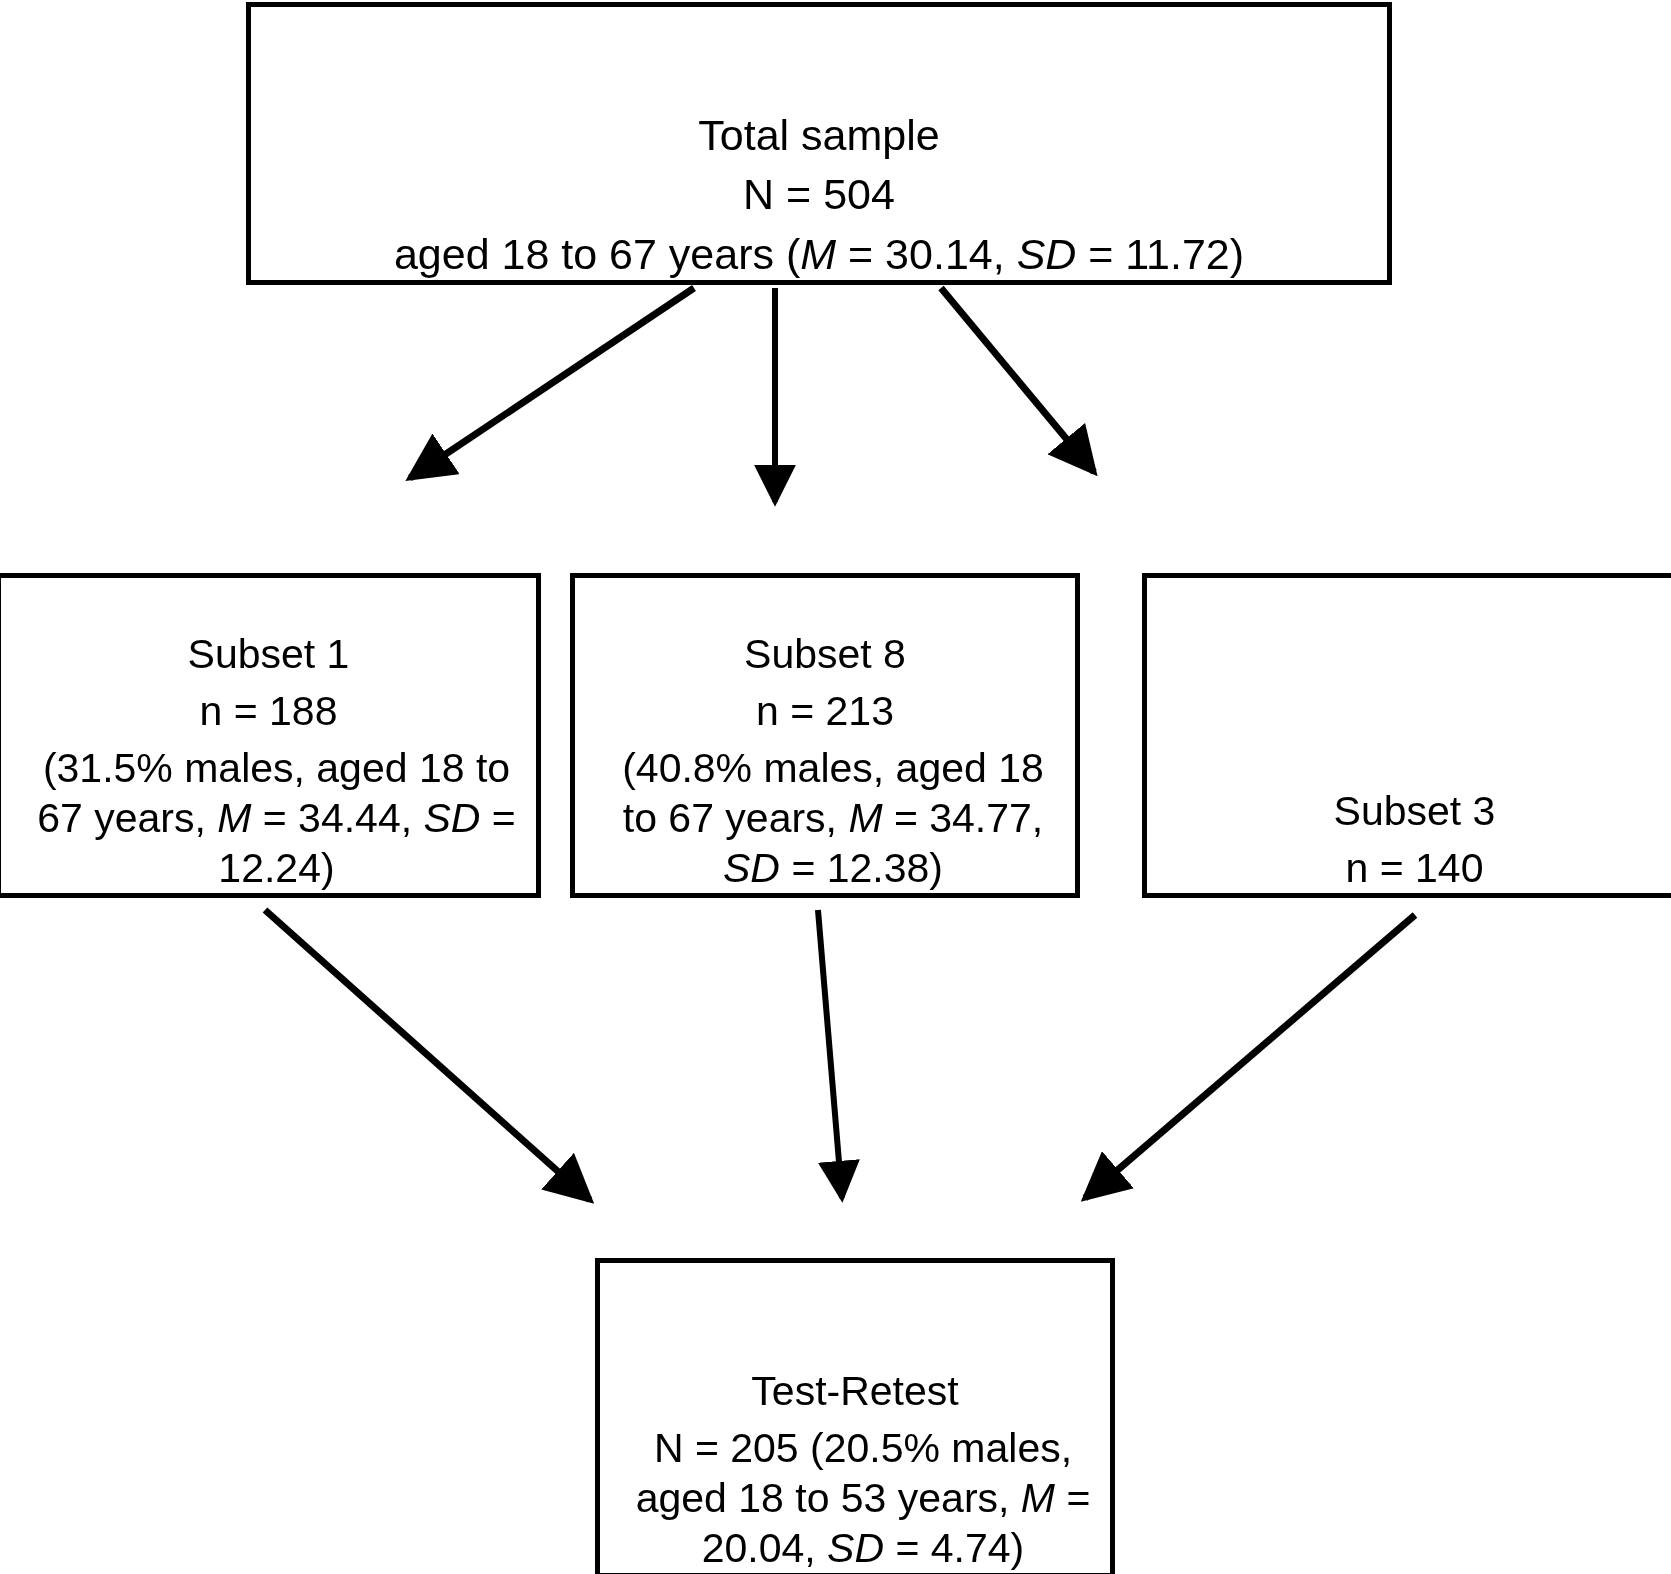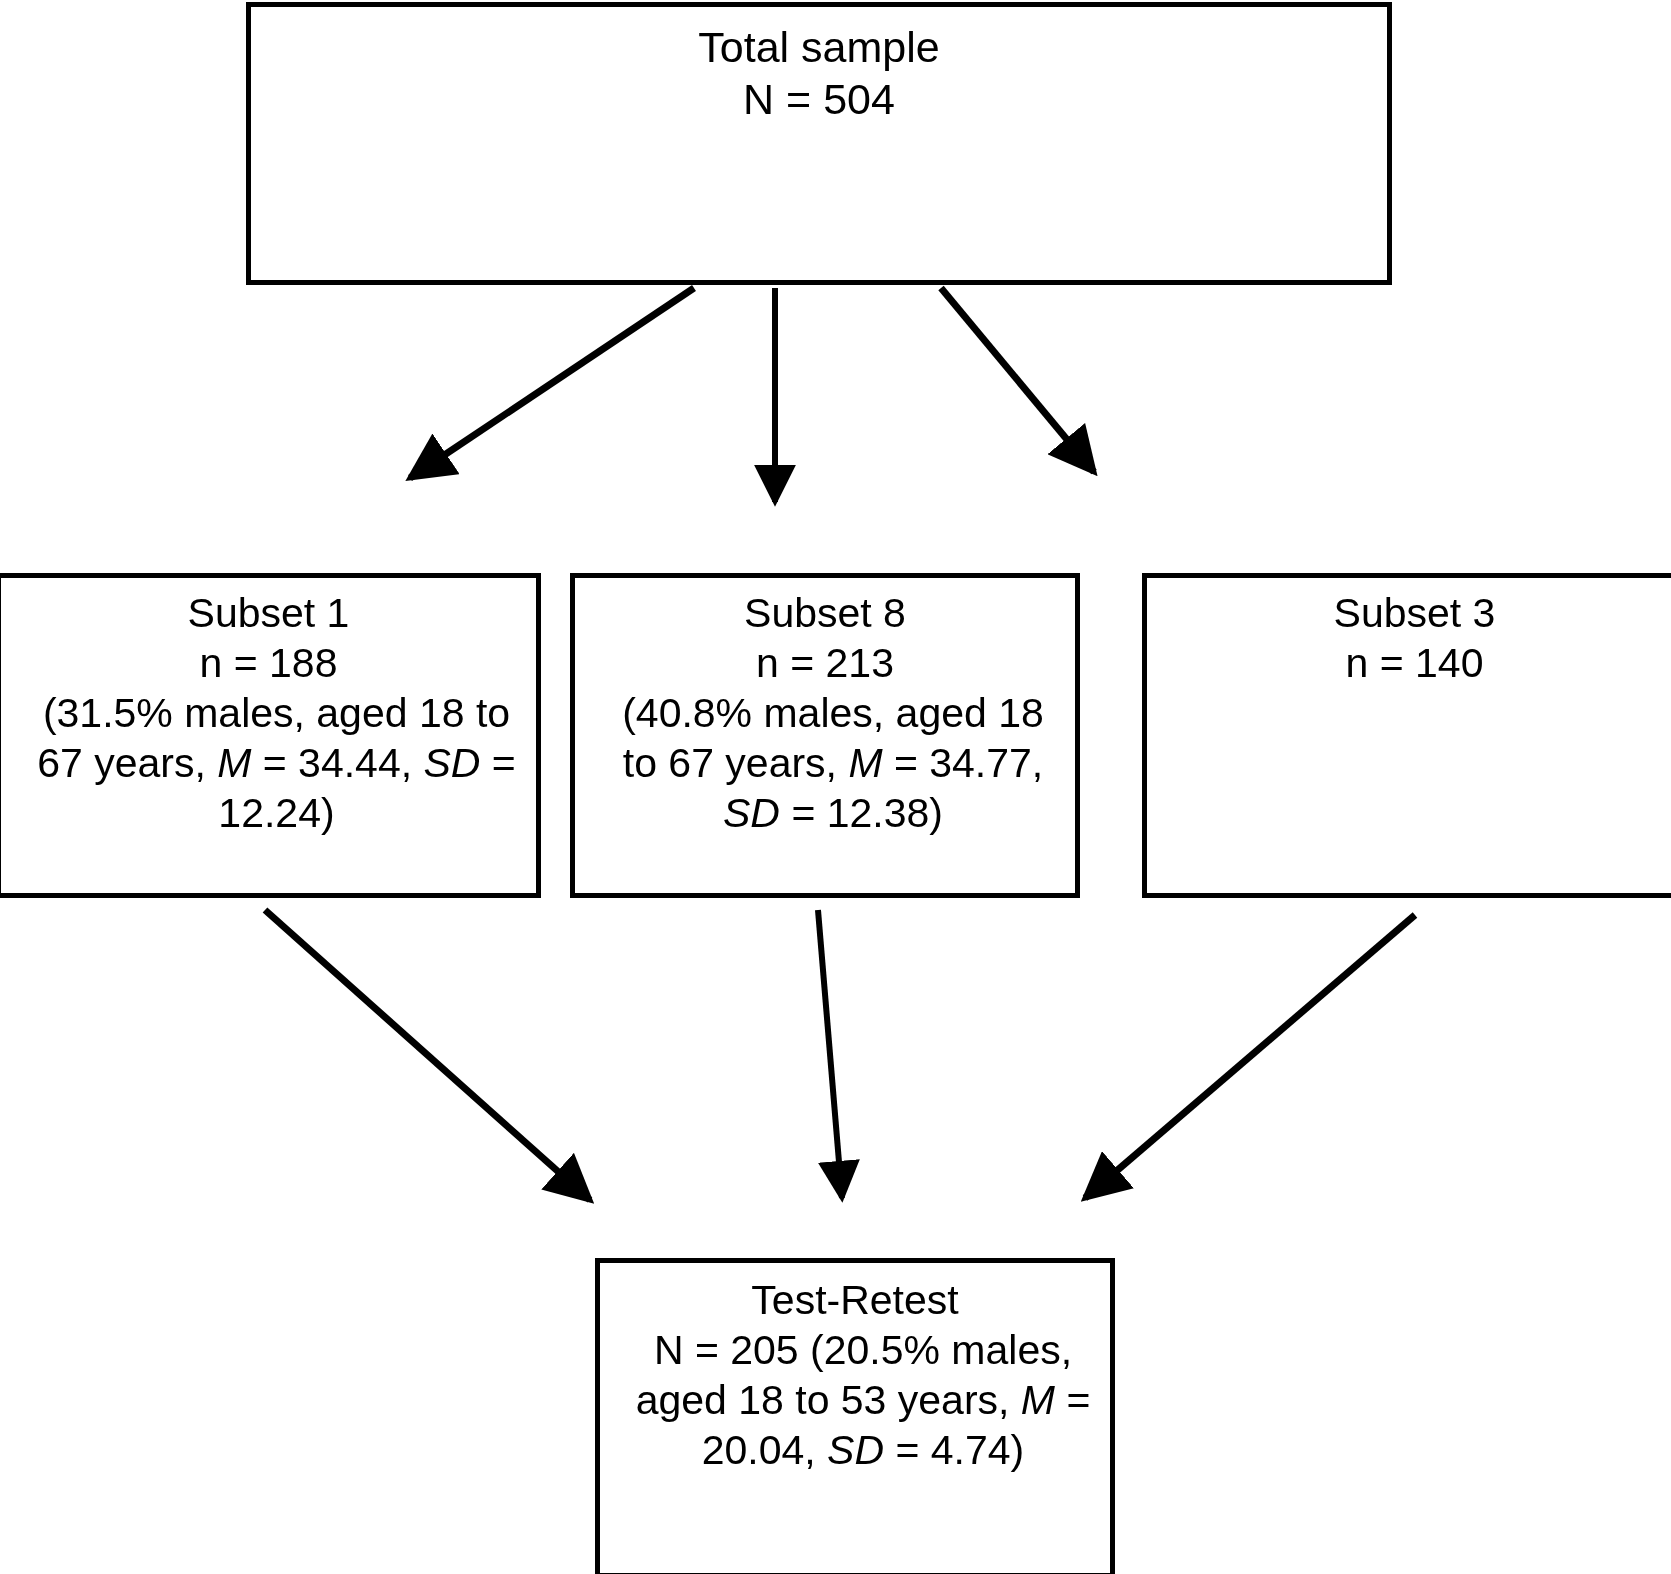--- a/index.html
+++ b/index.html
@@ -24,24 +24,25 @@
     pointer-events: none;
   }
   .node-box {
     position: absolute;
     box-sizing: border-box;
     border: 5px solid #000000;
     background: #ffffff;
     display: flex;
     flex-direction: column;
     align-items: center;
-    justify-content: flex-start;
+    justify-content: flex-end;
     text-align: center;
     color: #000000;
     line-height: 1.22;
+    gap: 7px;
   }
   .node-line {
     display: block;
     white-space: nowrap;
   }
   .node-line.wrapping {
     white-space: normal;
     margin-left: 16px;
   }
   em {
@@ -112,20 +113,21 @@
     <line x1="265" y1="910" x2="590" y2="1200" stroke="#000000" stroke-width="7" marker-end="url(#arrowhead)"></line>
 
     <line x1="818" y1="910" x2="842" y2="1198" stroke="#000000" stroke-width="6" marker-end="url(#arrowhead)"></line>
 
     <line x1="1415" y1="915" x2="1085" y2="1198" stroke="#000000" stroke-width="7" marker-end="url(#arrowhead)"></line>
   </svg>
 
   <div class="node-box" id="node-total">
     <span class="node-line">Total sample</span>
     <span class="node-line">N = 504</span>
+    <span class="node-line"><span>aged 18 to 67 years (</span><em>M</em><span> = 30.14, </span><em>SD</em><span> = 11.72)</span></span>
   </div>
 
   <div class="node-box subset-box" id="node-subset1">
     <span class="node-line">Subset 1</span>
     <span class="node-line">n = 188</span>
     <span class="node-line wrapping body"><span>(31.5% males, aged 18 to 67 years, </span><em>M</em><span> = 34.44, </span><em>SD</em><span> = 12.24)</span></span>
   </div>
 
   <div class="node-box subset-box" id="node-subset2">
     <span class="node-line">Subset 8</span>

